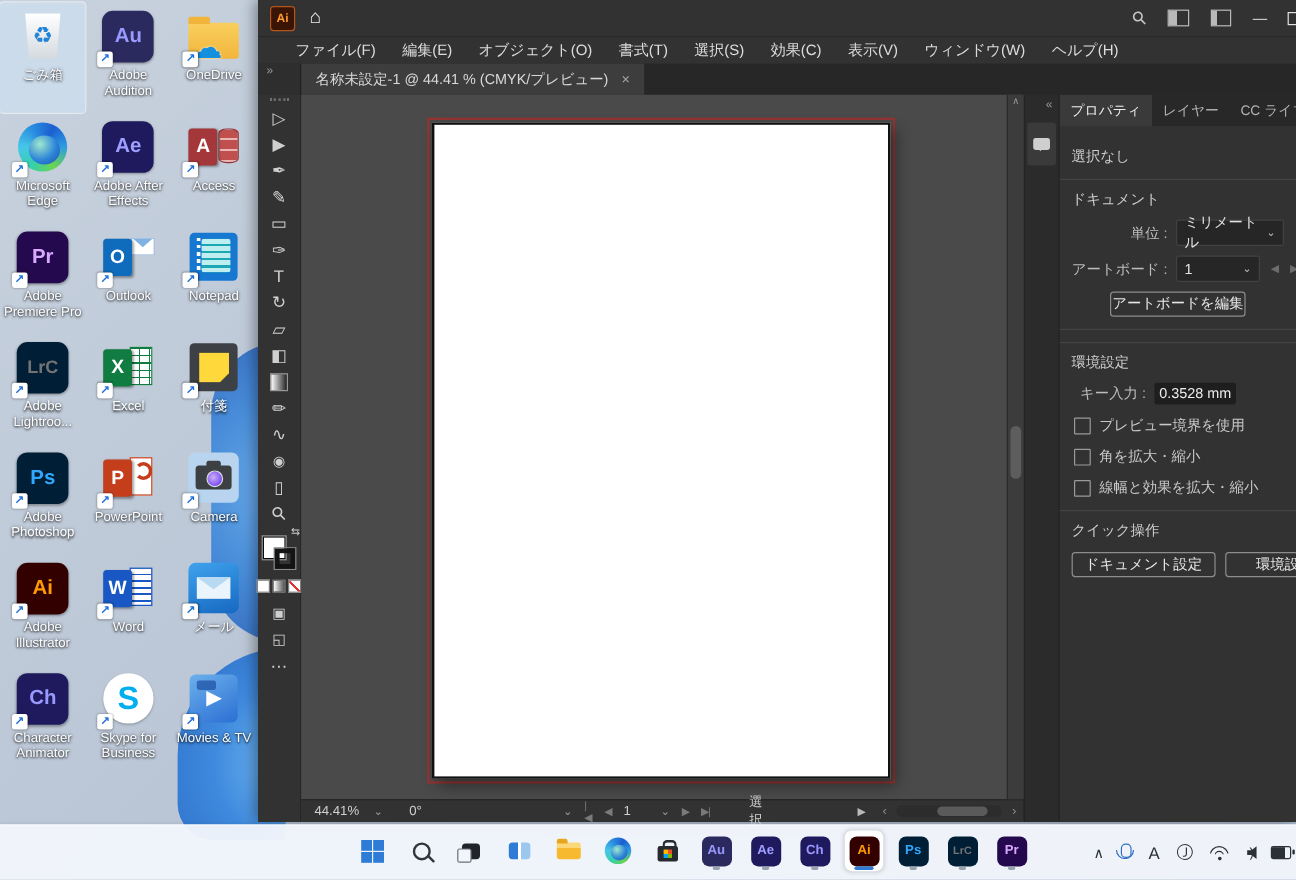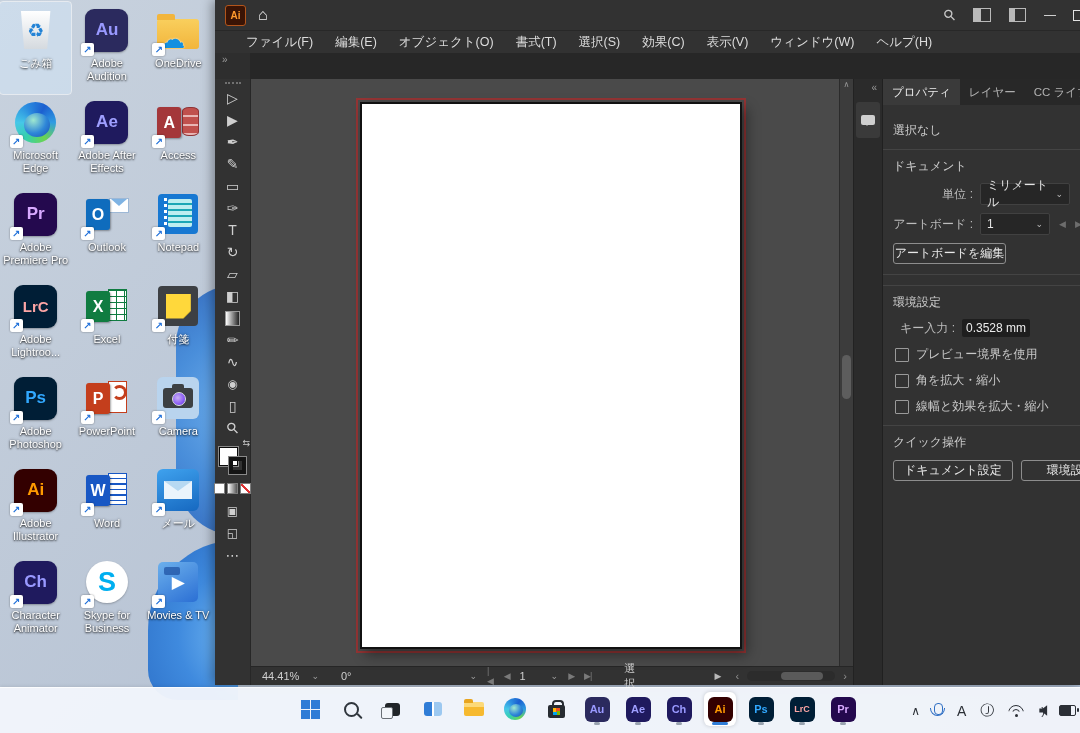--- a/index.html
+++ b/index.html
@@ -22,21 +22,21 @@
   .dicon.selected{background:rgba(210,230,248,.5);outline:1px solid rgba(255,255,255,.55)}
   .art{width:46px;height:46px;position:relative;display:flex;align-items:center;justify-content:center;flex:none}
   .badge{position:absolute;left:-3px;bottom:-3px;width:13px;height:13px;background:#fff;border-radius:2px;
     font-size:10px;font-weight:bold;color:#1e6fd9;display:flex;align-items:center;justify-content:center;
     box-shadow:0 0 2px rgba(0,0,0,.45);line-height:1}
   .dlabel{margin-top:4px;font-size:11px;line-height:13px;color:#fff;text-align:center;
     text-shadow:0 1px 2px rgba(0,0,0,.8),0 0 3px rgba(0,0,0,.45);max-width:70px}
   .tile{width:43px;height:43px;border-radius:9px;display:flex;align-items:center;justify-content:center;
     font-weight:bold;font-size:17px;box-shadow:0 1px 2px rgba(0,0,0,.3)}
   .tile-au{background:#2b2a5e;color:#9999ff}.tile-ae{background:#1f1a5e;color:#9f9fff}
-  .tile-pr{background:#24094e;color:#d8a9ff}.tile-lrc{background:#001e36;color:#fca5a5;font-size:15px}
+  .tile-pr{background:#24094e;color:#d8a9ff}.tile-lrc{background:#001e36;color:#737373;font-size:15px}
   .tile-ps{background:#001e36;color:#31a8ff}.tile-ai{background:#330000;color:#ff9a00}
   .tile-ch{background:#1f1a5e;color:#9999ff}
   .bin{width:32px;height:38px;background:linear-gradient(#ffffff,#d5dadf);
     clip-path:polygon(4% 0,96% 0,86% 100%,14% 100%);display:flex;align-items:center;justify-content:center}
   .bin span{color:#2383d6;font-size:19px}
   .folder{width:42px;height:30px;background:linear-gradient(#f9cf5d,#f2b53c);border-radius:3px;position:relative;margin-top:8px}
   .folder::before{content:"";position:absolute;top:-5px;left:0;width:18px;height:6px;background:#f2b53c;border-radius:2px 2px 0 0}
   .folder .cl{position:absolute;left:2px;bottom:-6px;font-size:26px;color:#1490df;text-shadow:0 0 2px #fff}
   .edge{width:41px;height:41px;border-radius:50%;
     background:conic-gradient(from 210deg,#35d0ab,#46c7e8,#2b8de0,#1b5fd0,#2f9ce2,#6cd54f,#35d0ab);position:relative;overflow:hidden}
@@ -430,20 +430,24 @@
     <span>書式(T)</span>
     <span>選択(S)</span>
     <span>効果(C)</span>
     <span>表示(V)</span>
     <span>ウィンドウ(W)</span>
     <span>ヘルプ(H)</span>
   </div>
 
   <div class="tabsrow">
     <div class="tstub">»</div>
+    <div class="dtab">
+      <span>名称未設定-1 @ 44.41 % (CMYK/プレビュー)</span>
+      <span class="x">×</span>
+    </div>
   </div>
 
   <div class="main">
 
     <div class="toolcol">
       <div class="grip"></div>
       <div class="tool">
           <span>▷</span>
         </div>
       <div class="tool">
@@ -580,21 +584,21 @@
         <div class="prow">
           <span class="plabel">アートボード :</span>
           <div class="select" style="flex:none;width:56px">
             <span>1</span>
             <span class="chev">⌄</span>
           </div>
           <span class="abnav">◀</span>
           <span class="abnav">▶</span>
         </div>
 
-        <div class="prow" style="justify-content:flex-start">
+        <div class="prow" style="justify-content:center">
           <span class="btn" style="width:113px">アートボードを編集</span>
         </div>
 
         <div class="divider"></div>
 
 
 
 
         <div class="divider"></div>
         <div class="ptitle">環境設定</div>

